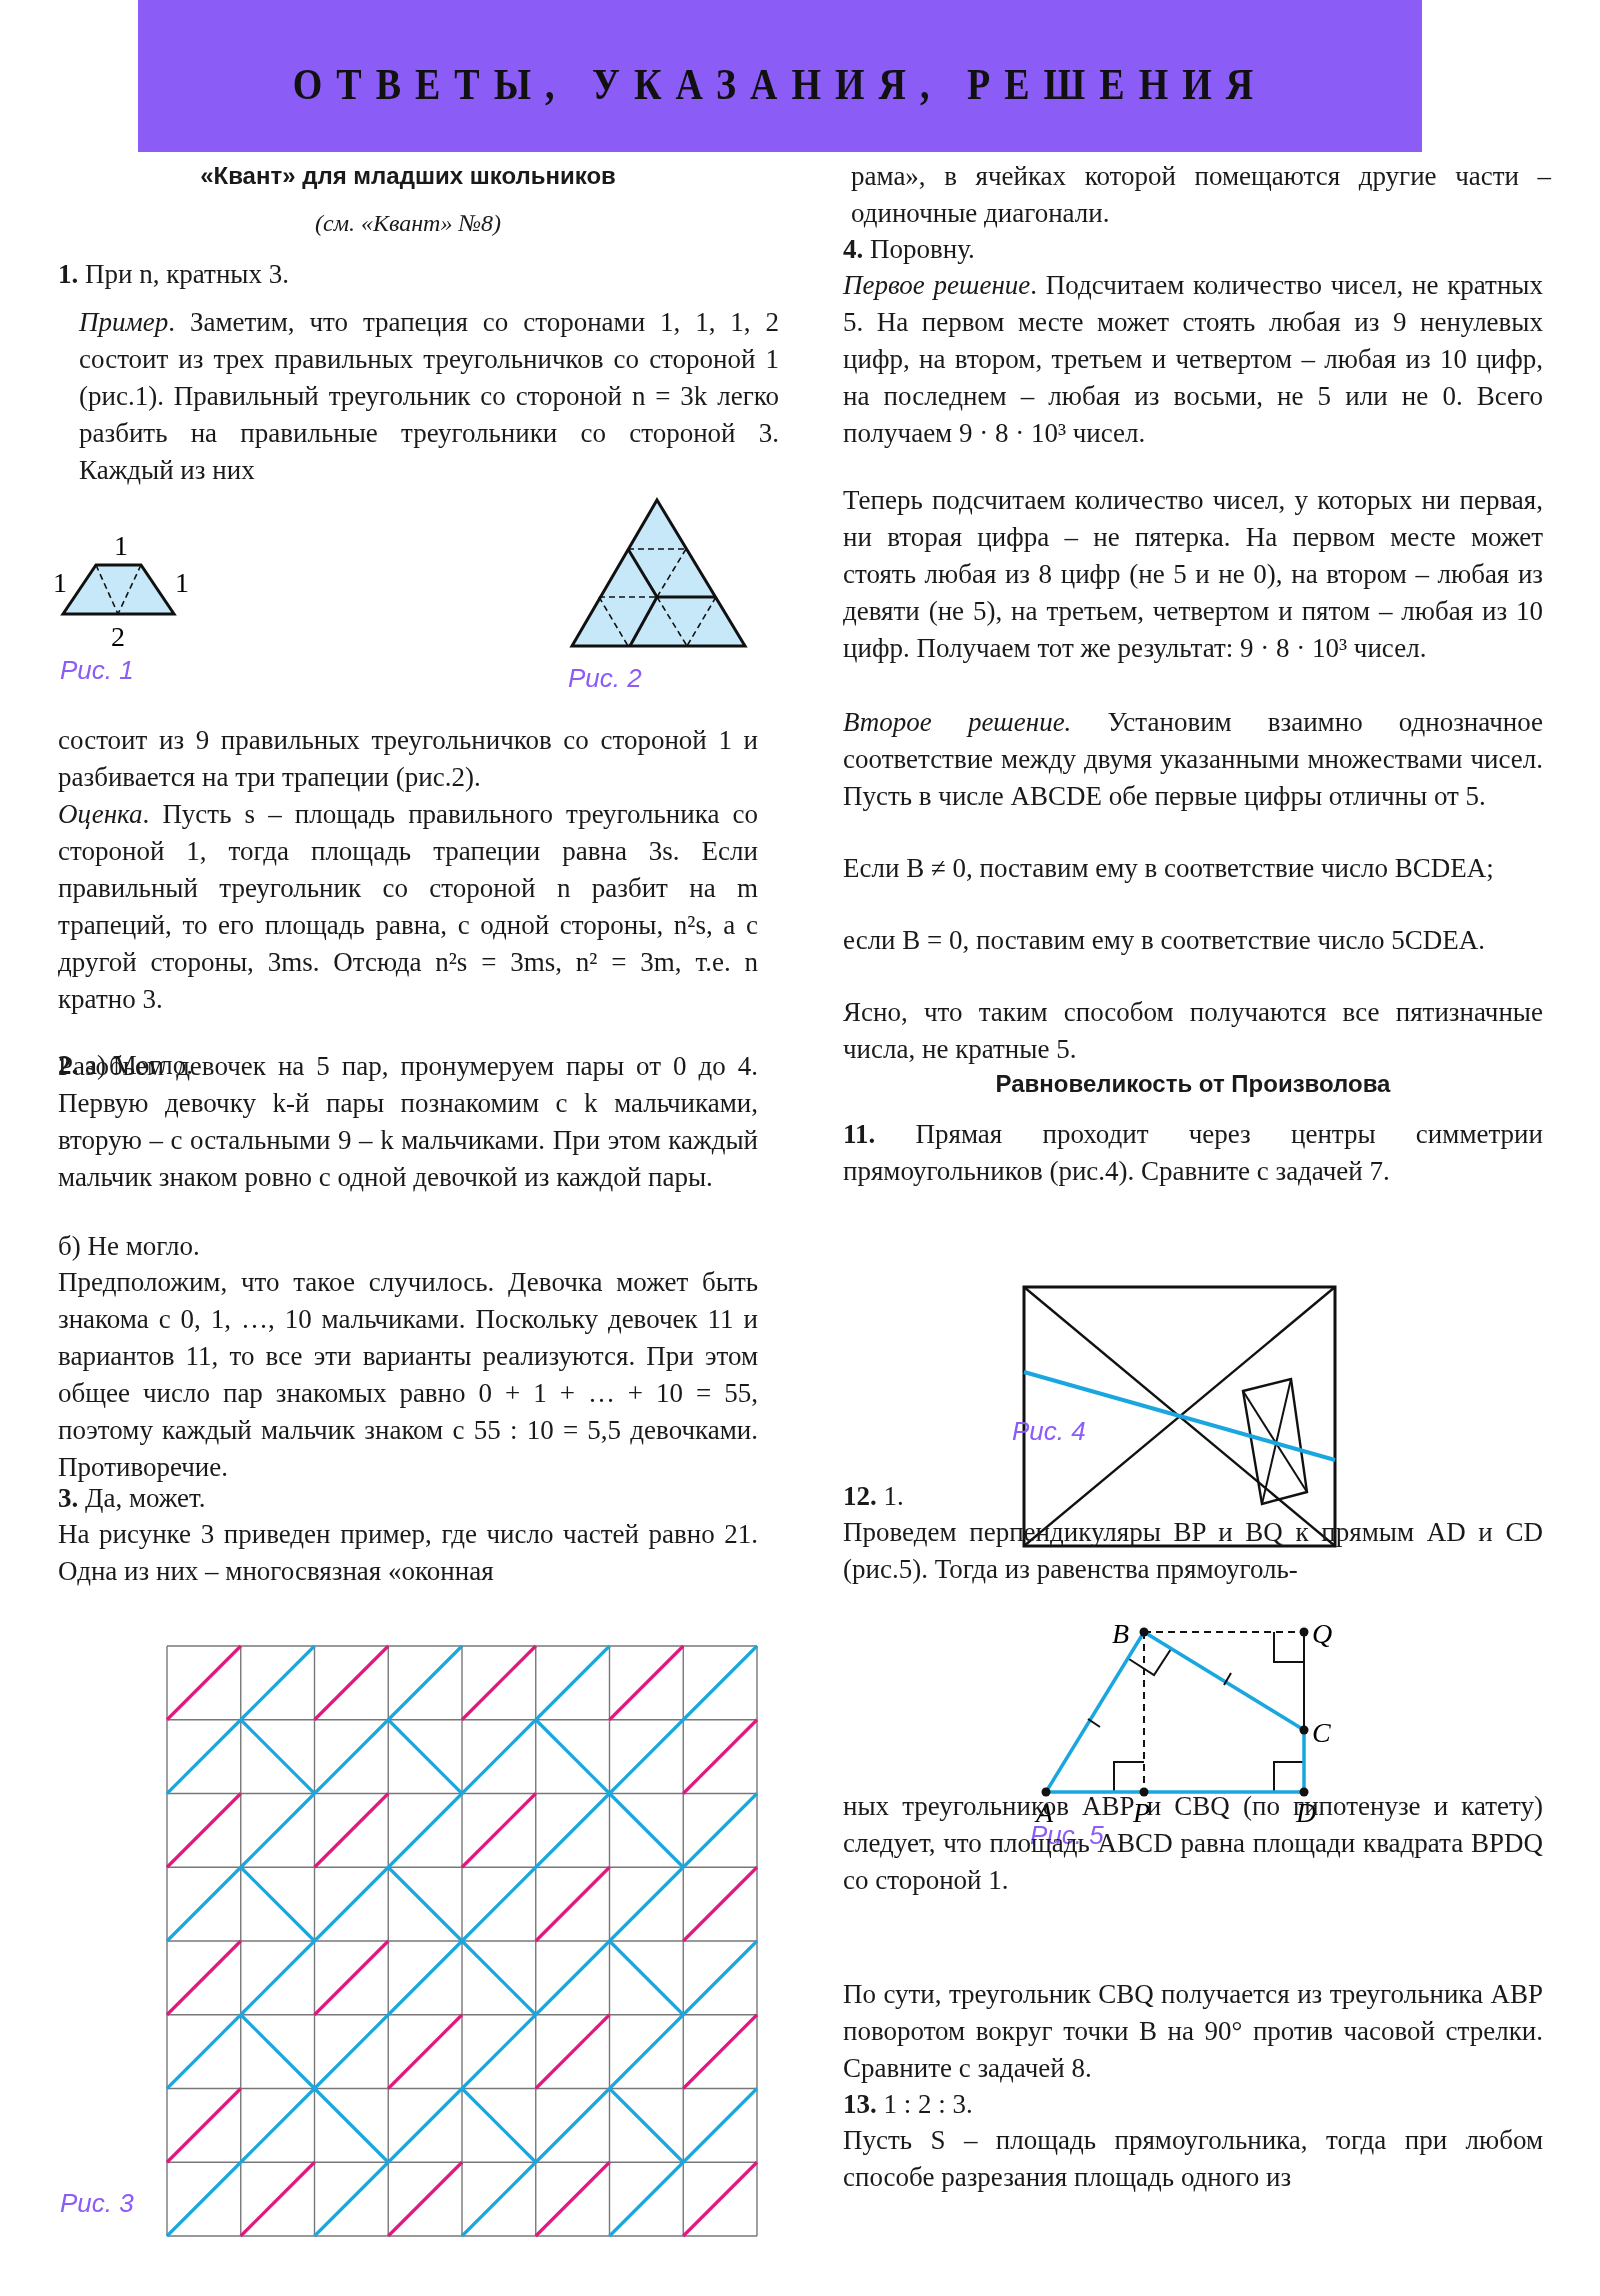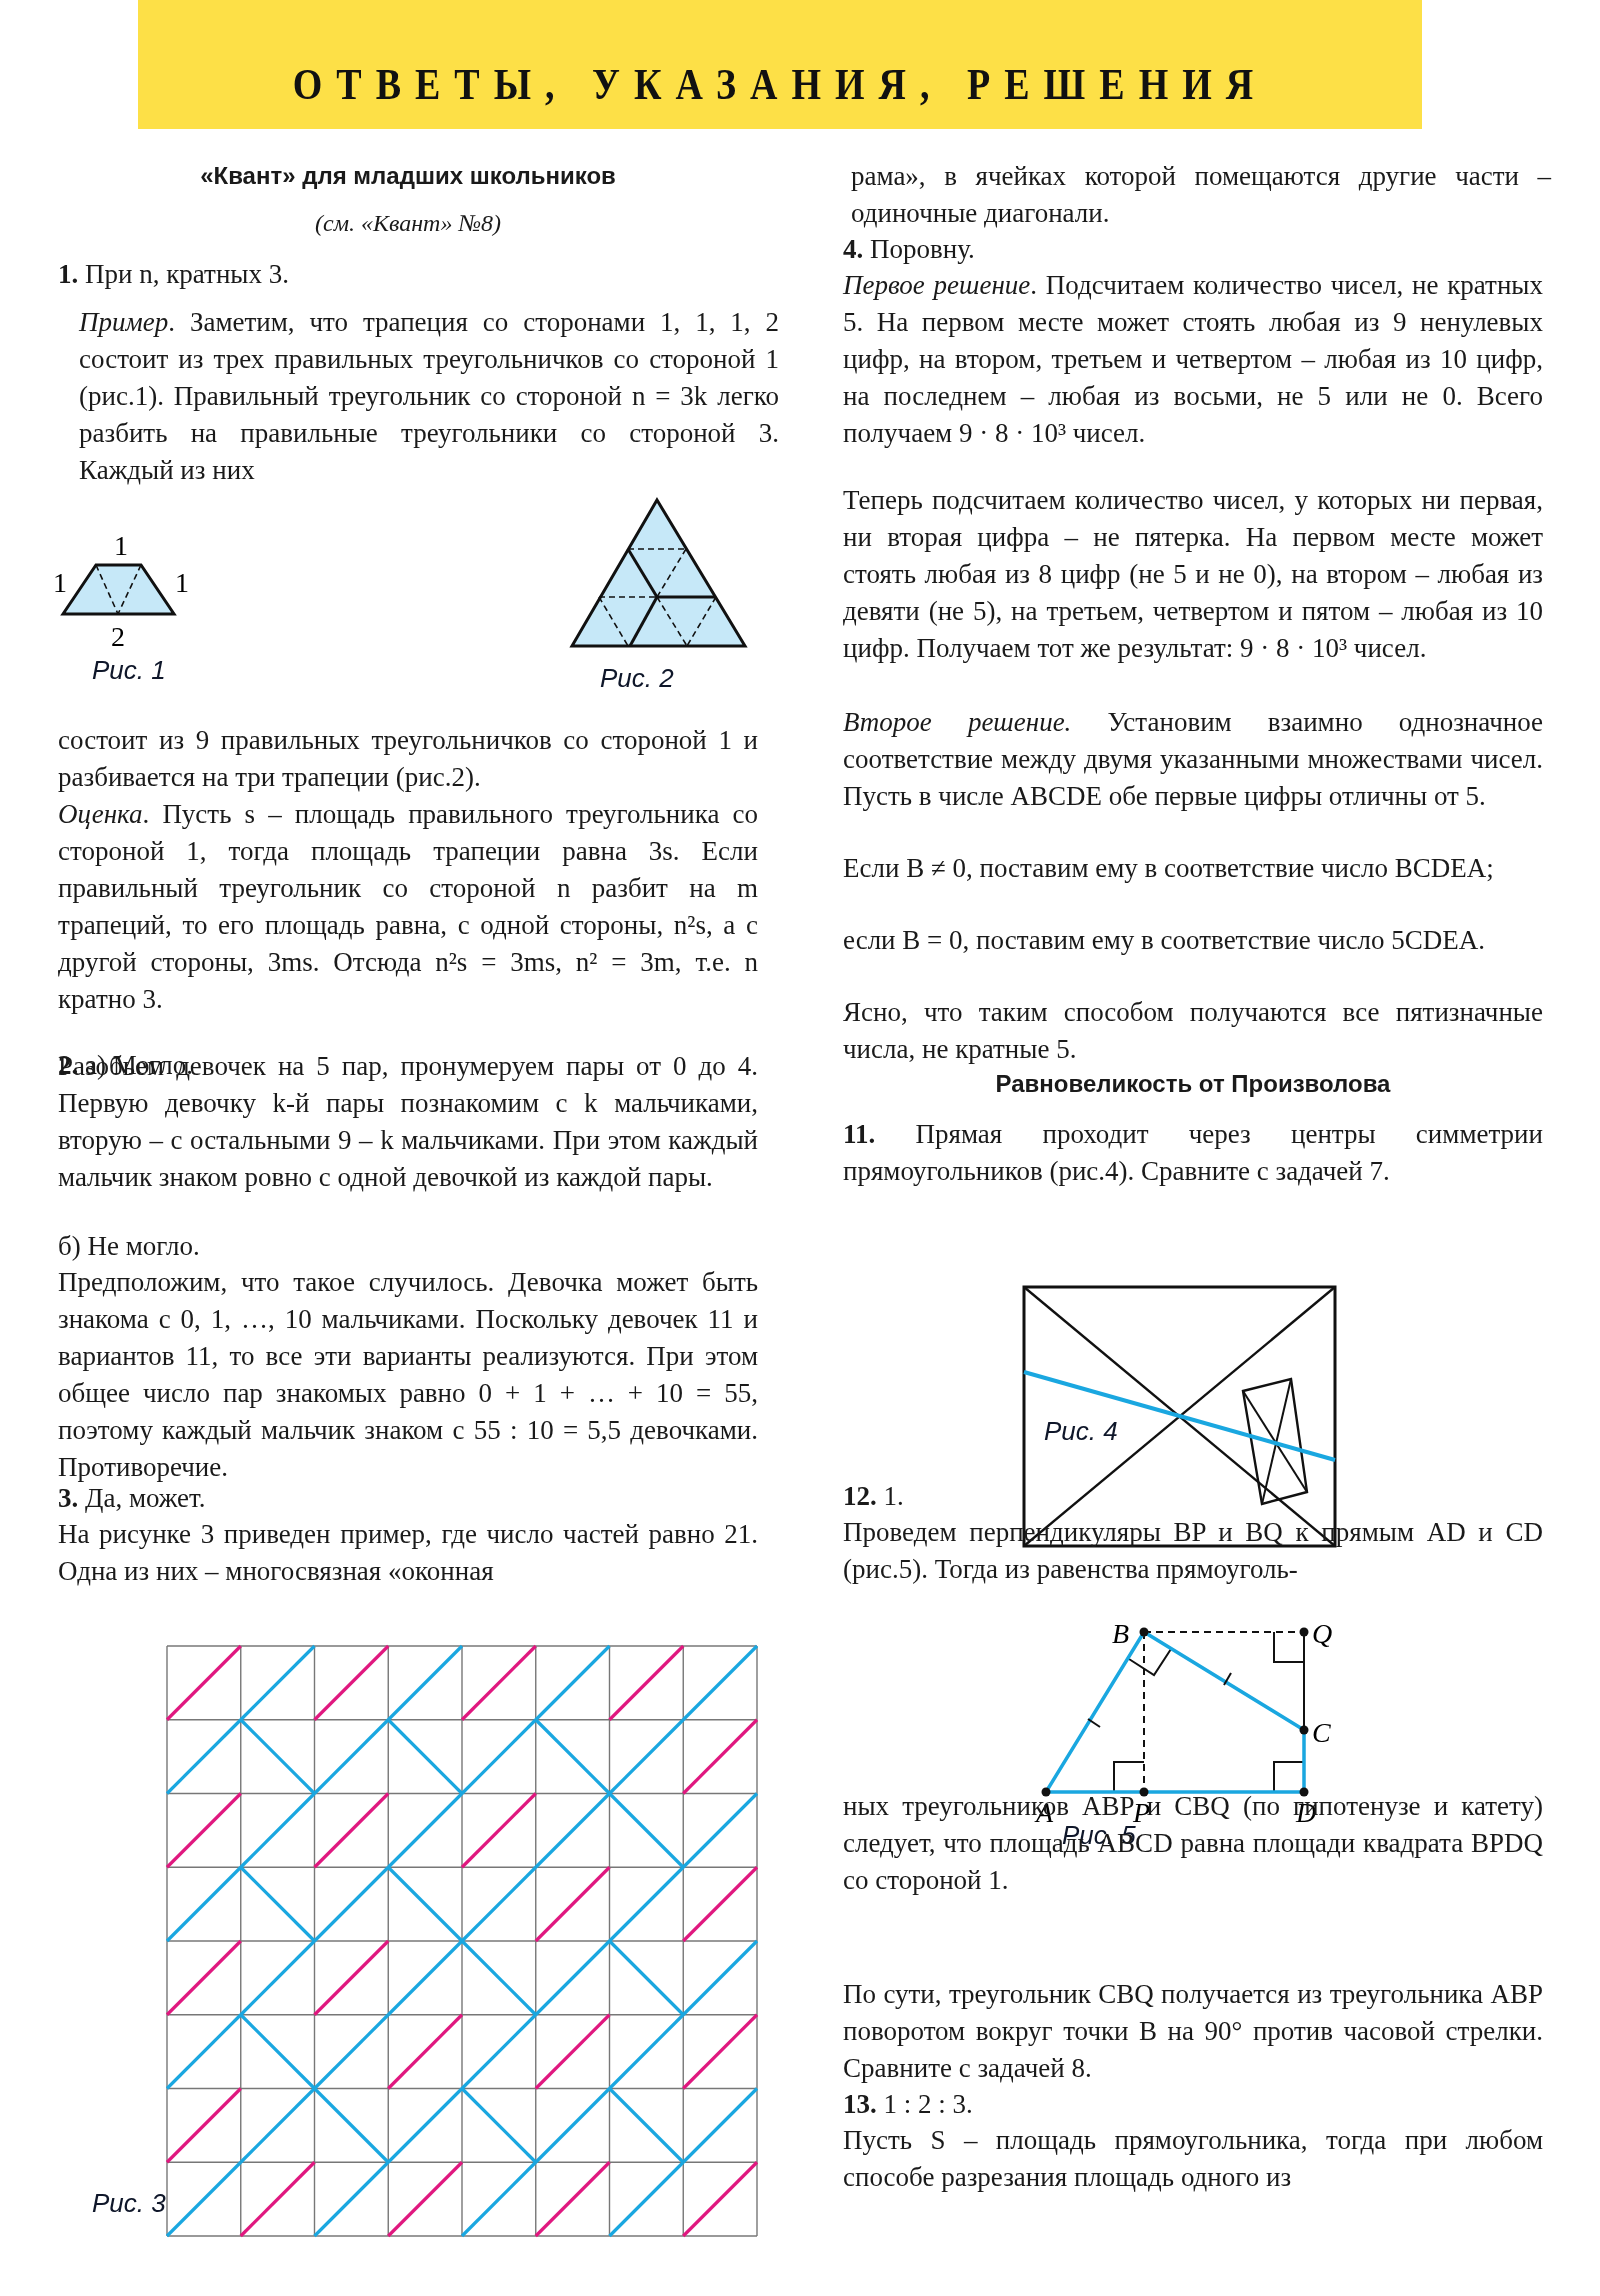--- a/index.html
+++ b/index.html
@@ -1,32 +1,32 @@
 <!DOCTYPE html>
 <html><head>
 <meta charset="utf-8">
 <style>
   html, body { margin: 0; padding: 0; background: #ffffff; }
   body { width: 1600px; height: 2296px; position: relative; overflow: hidden;
          font-family: "Liberation Serif", "DejaVu Serif", serif; color: #1a1a1a; }
-  .banner { position: absolute; left: 138px; top: 0; width: 1284px; height: 129px; background: #fde047; }
+  .banner { position: absolute; left: 138px; top: 0; width: 1284px; height: 152px; background: #8b5cf6; }
   .banner-title { position: absolute; left: 0; right: 0; top: 62px; text-align: center;
     font-family: "Liberation Serif", serif; font-weight: bold; font-size: 38px; letter-spacing: 14px;
     transform: scaleY(1.15); color: #111; }
   .para { position: absolute; font-size: 27px; line-height: 37px; text-align: justify;
           text-align-last: left; width: 700px; }
   .para.left { left: 58px; }
   .para.right { left: 843px; }
   .b { font-weight: bold; }
   .i { font-style: italic; }
   .sec-title { position: absolute; font-family: "Liberation Sans", "DejaVu Sans", sans-serif;
     font-weight: bold; font-size: 24px; text-align: center; width: 700px; }
   .sec-sub { position: absolute; font-style: italic; font-size: 24px; text-align: center; width: 700px; }
   .cap { position: absolute; font-family: "Liberation Sans", "DejaVu Sans", sans-serif;
-         font-style: italic; font-size: 26px; color: #0f172a; margin-left: 32px; }
+         font-style: italic; font-size: 26px; color: #8b5cf6; }
   svg { position: absolute; overflow: visible; }
   .lbl { font-family: "Liberation Serif", serif; font-size: 28px; }
   .lbli { font-family: "Liberation Serif", serif; font-size: 28px; font-style: italic; }
 </style>
 </head>
 <body>
 
 <div class="banner">
   <div class="banner-title">ОТВЕТЫ, УКАЗАНИЯ, РЕШЕНИЯ</div>
 </div>

